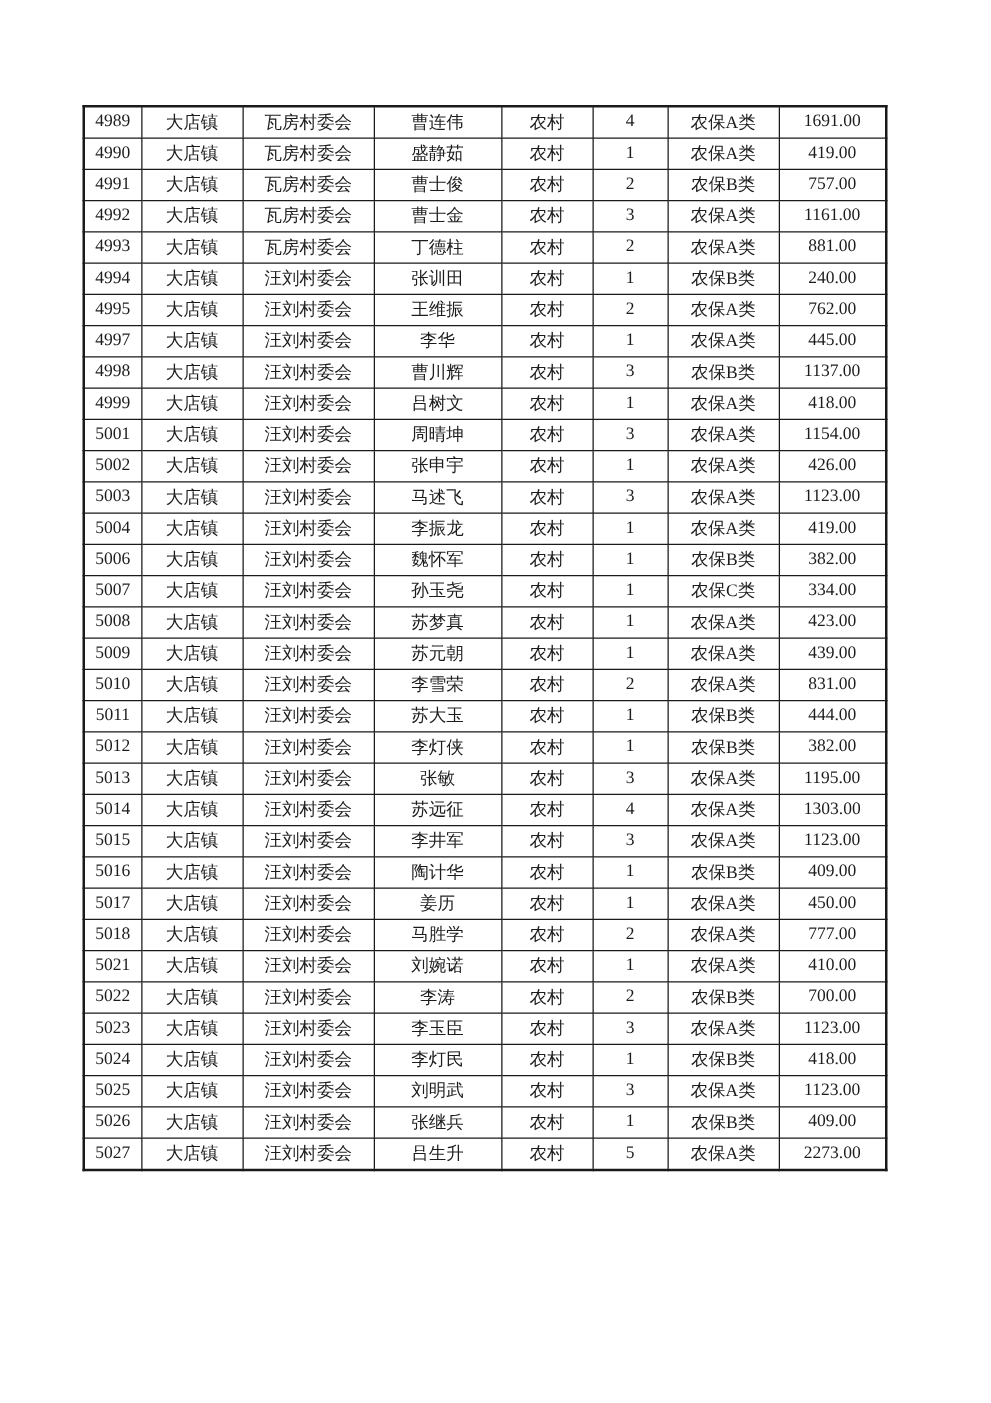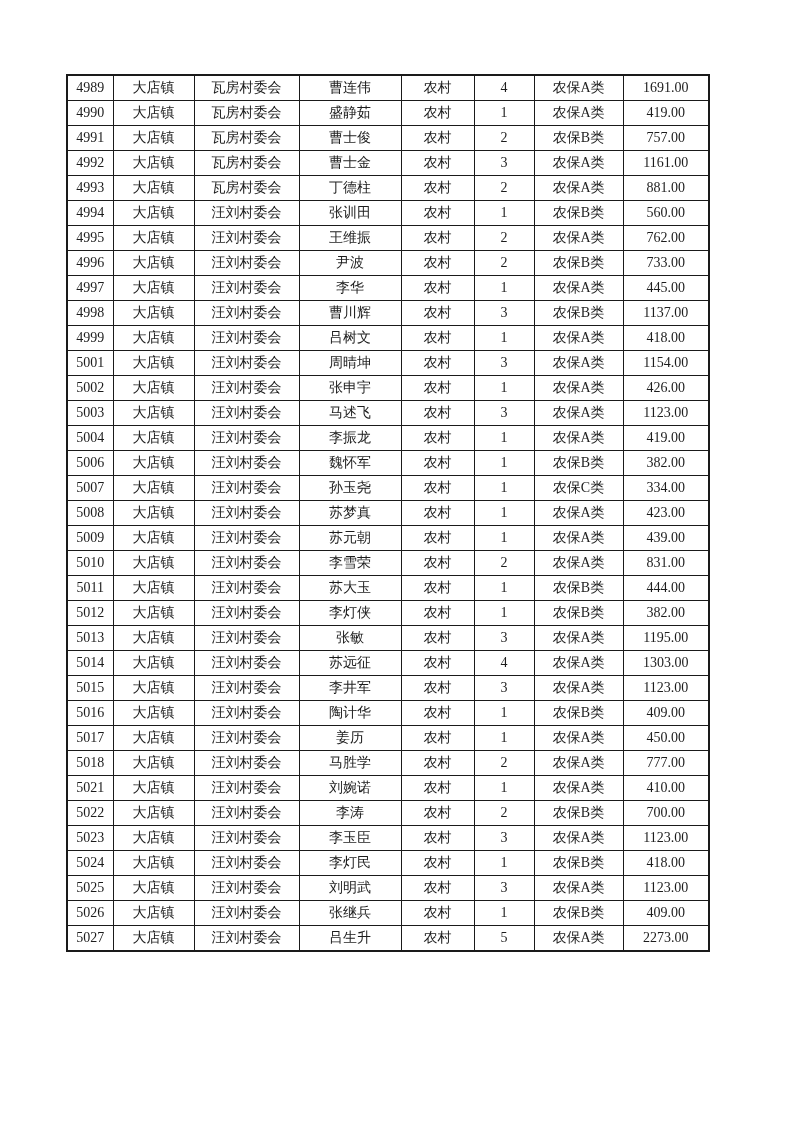--- a/index.html
+++ b/index.html
@@ -10,21 +10,21 @@
     width: 793px;
     height: 1122px;
     background: #ffffff;
     position: relative;
     font-family: "Liberation Serif", "DejaVu Serif", serif;
     overflow: hidden;
   }
   .table-wrap {
     position: absolute;
     left: 66px;
-    top: 74px;
+    top: 84px;
   }
   table.pension-table {
     border-collapse: collapse;
     table-layout: fixed;
     border: 2px solid #1a1a1a;
   }
   table.pension-table td {
     border: 1px solid #1a1a1a;
     height: 24px;
     padding: 0 2px;
@@ -112,41 +112,31 @@
           <td>881.00</td>
         </tr>
         <tr>
           <td>4994</td>
           <td>大店镇</td>
           <td>汪刘村委会</td>
           <td>张训田</td>
           <td>农村</td>
           <td>1</td>
           <td>农保B类</td>
-          <td>560.00</td>
+          <td>240.00</td>
         </tr>
         <tr>
           <td>4995</td>
           <td>大店镇</td>
           <td>汪刘村委会</td>
           <td>王维振</td>
           <td>农村</td>
           <td>2</td>
           <td>农保A类</td>
           <td>762.00</td>
-        </tr>
-        <tr>
-          <td>4996</td>
-          <td>大店镇</td>
-          <td>汪刘村委会</td>
-          <td>尹波</td>
-          <td>农村</td>
-          <td>2</td>
-          <td>农保B类</td>
-          <td>733.00</td>
         </tr>
         <tr>
           <td>4997</td>
           <td>大店镇</td>
           <td>汪刘村委会</td>
           <td>李华</td>
           <td>农村</td>
           <td>1</td>
           <td>农保A类</td>
           <td>445.00</td>

